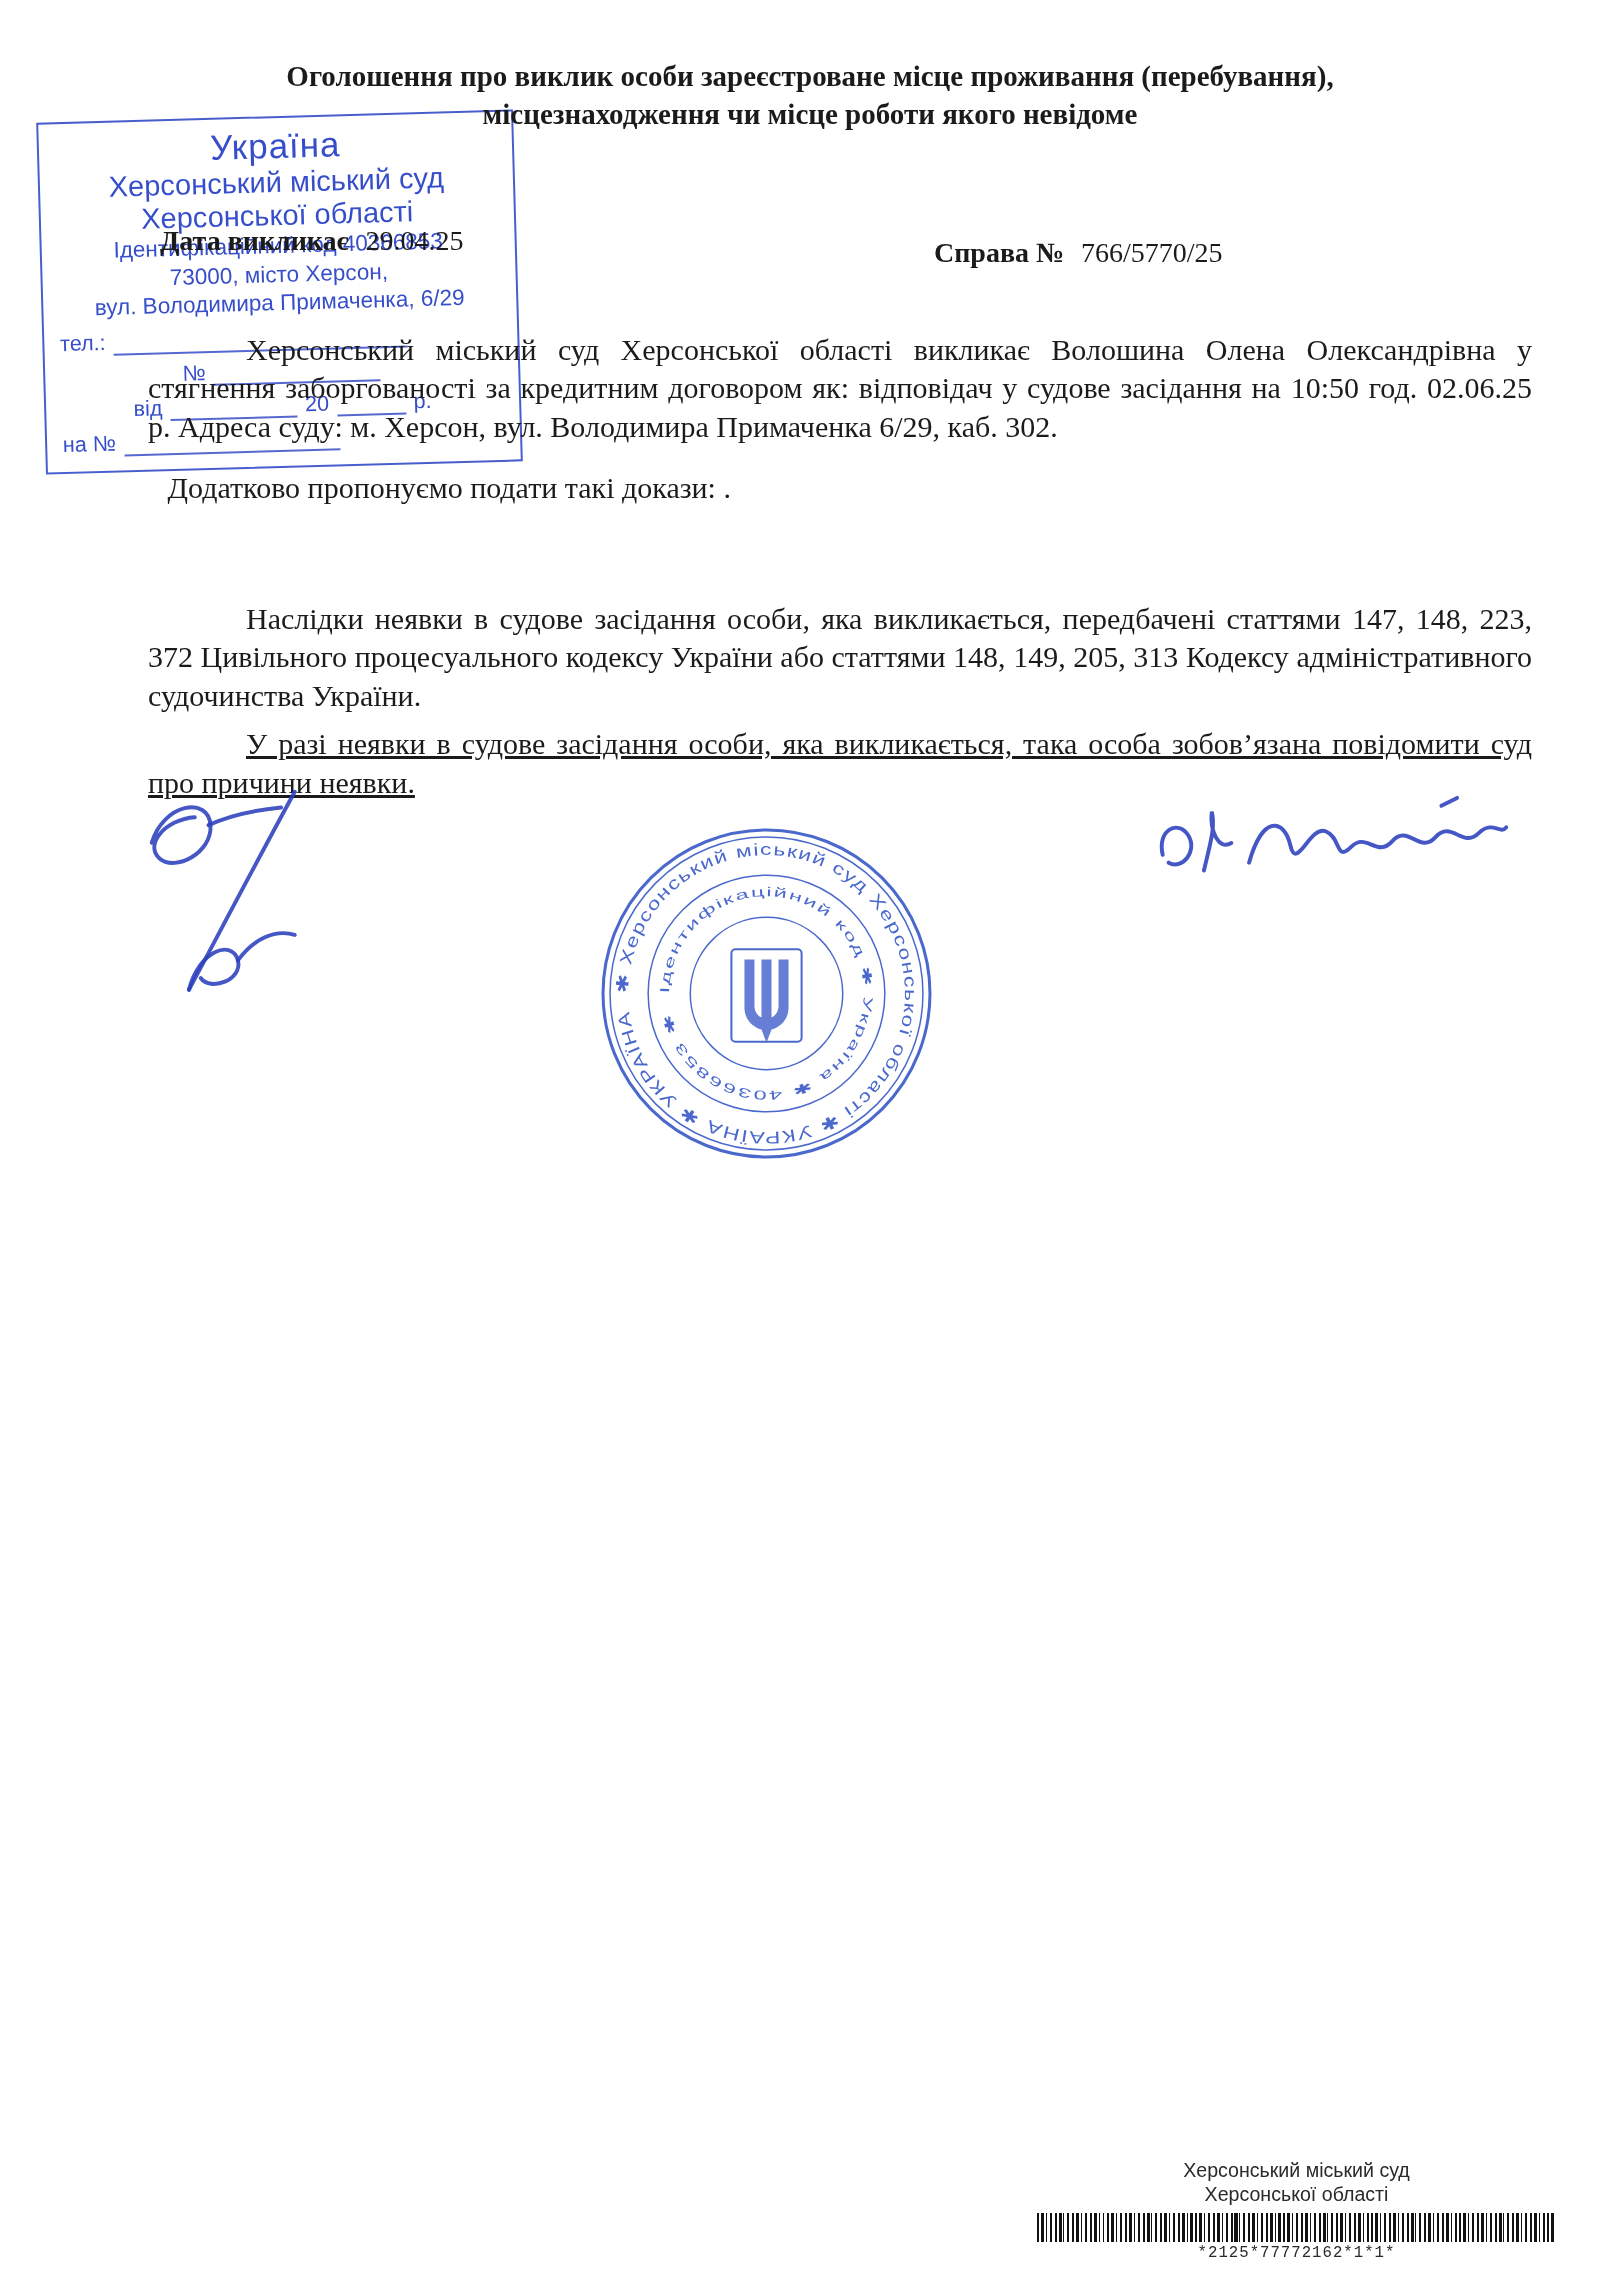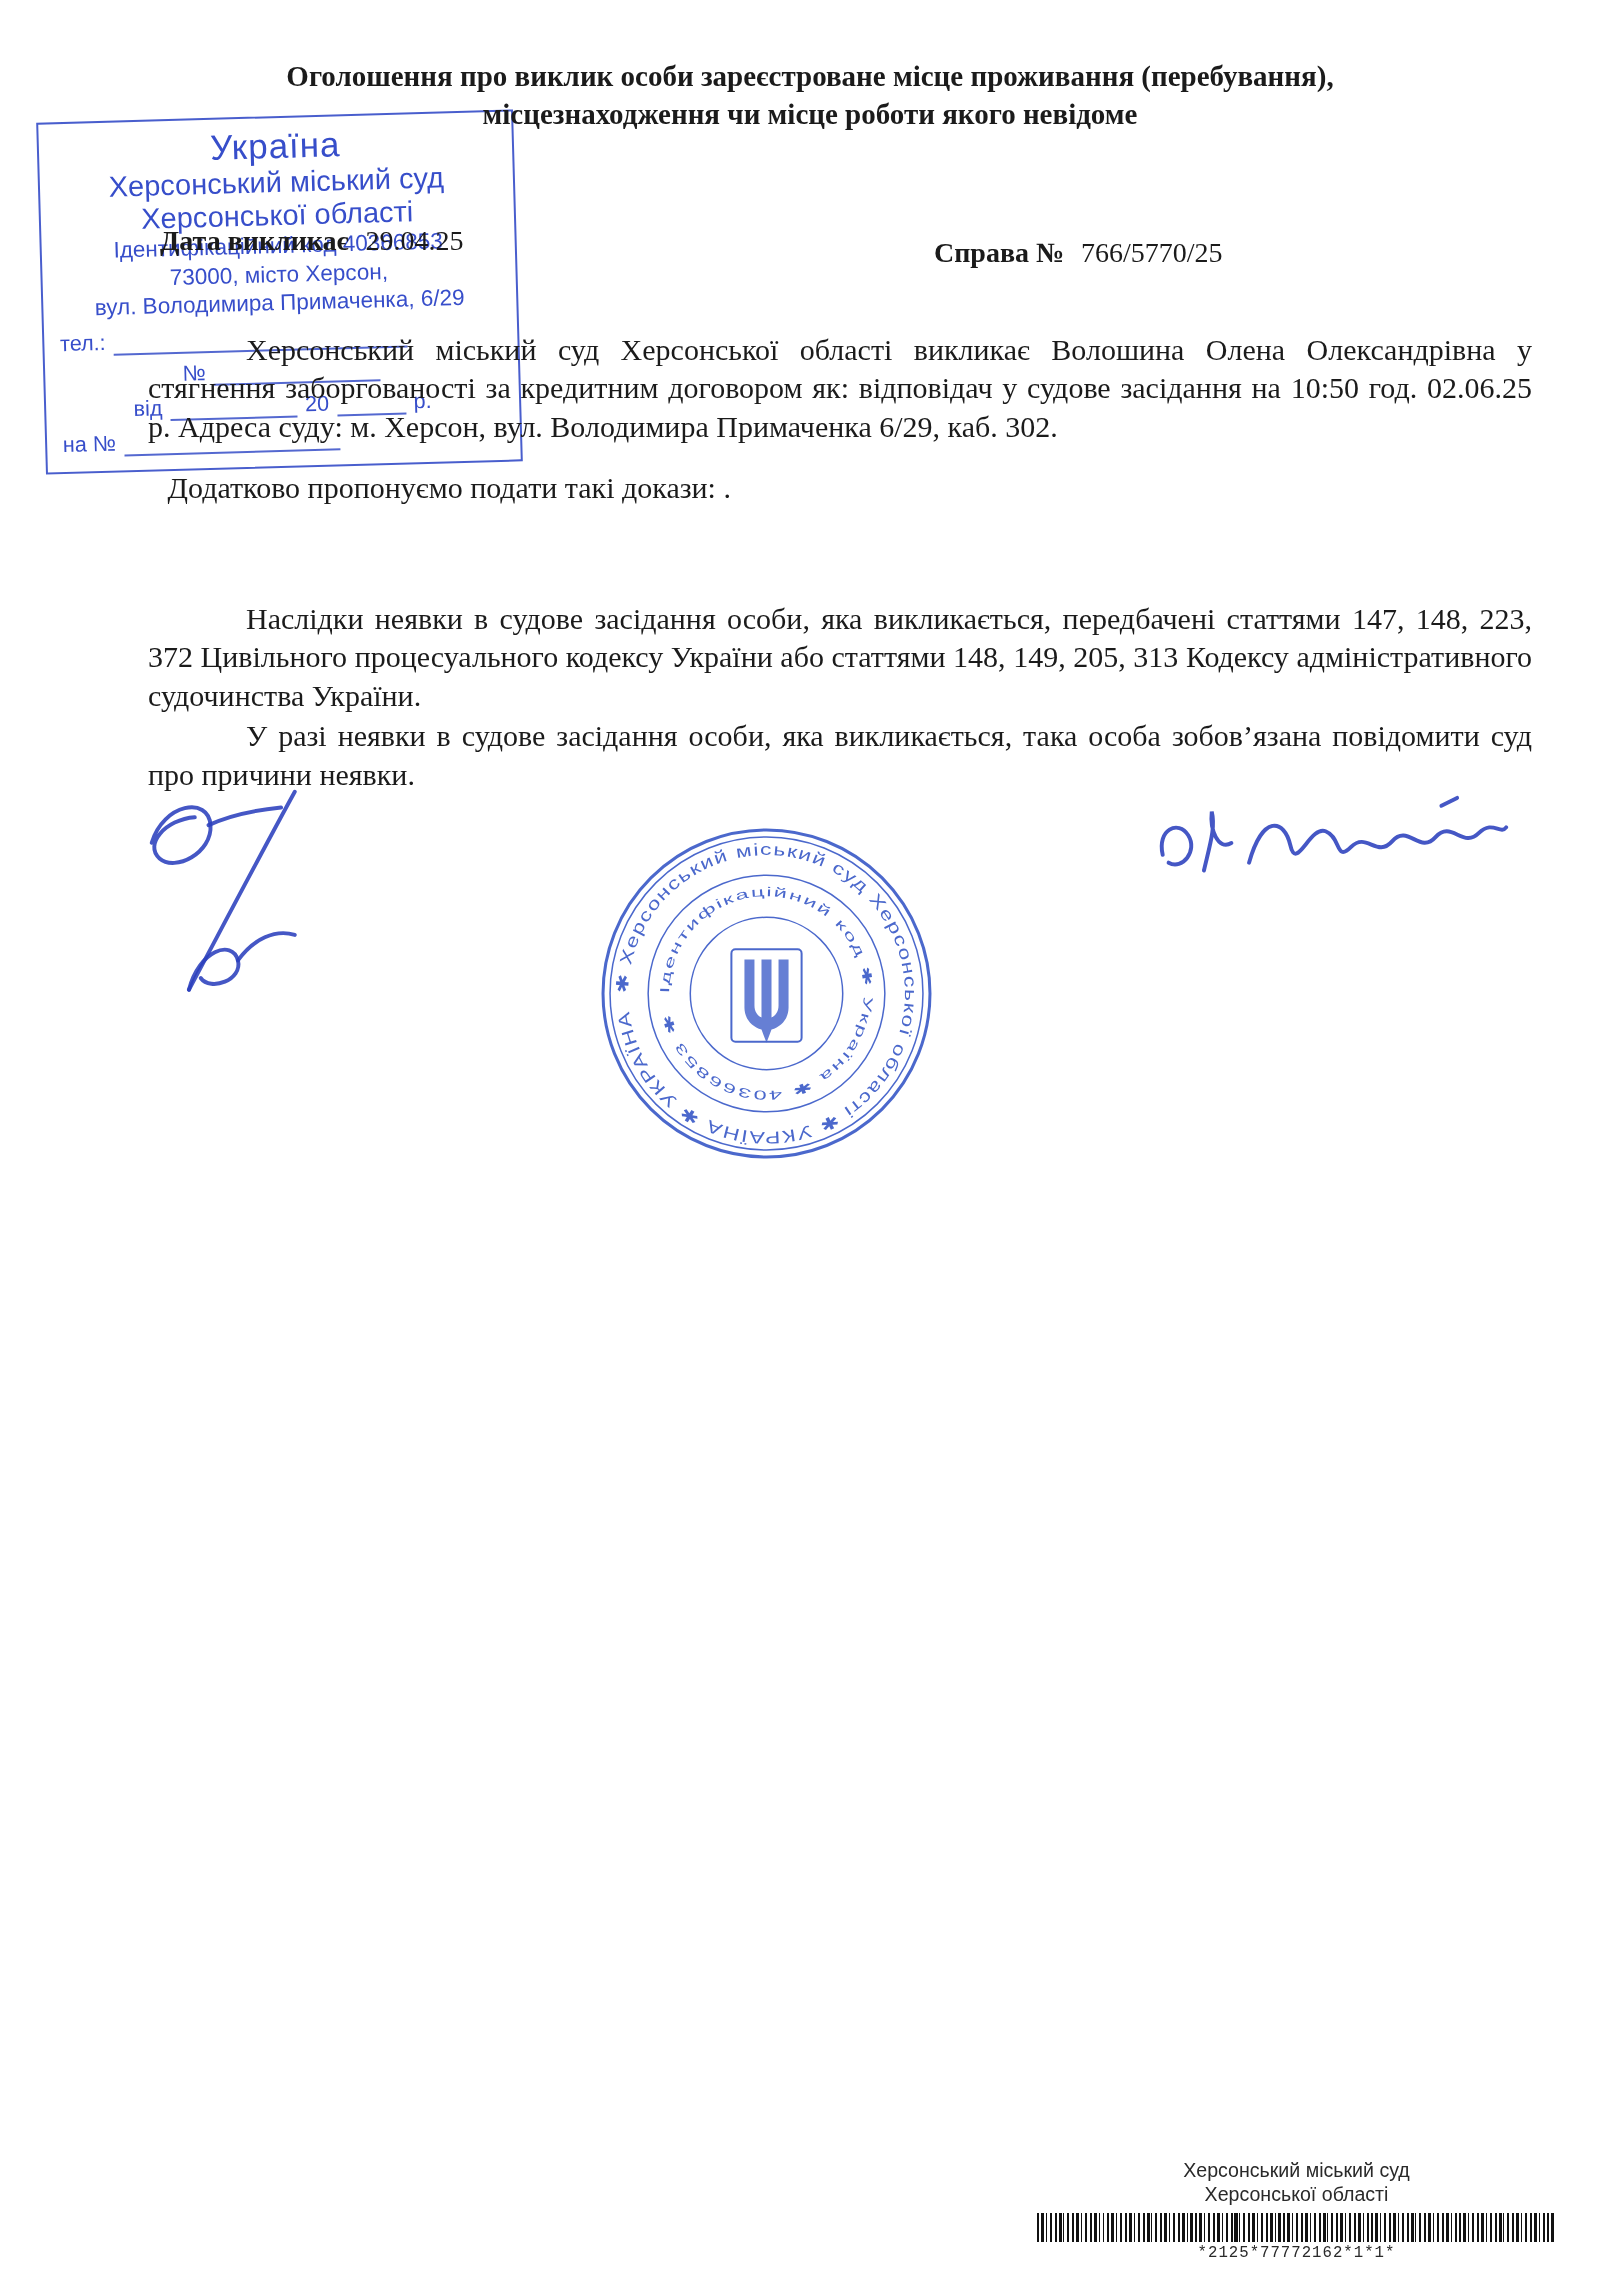--- a/index.html
+++ b/index.html
@@ -73,21 +73,21 @@
   .p-call{top:331px;}
   .p-call p{margin:0; text-indent:98px;}
   .p-evidence{top:469px;}
   .p-evidence p{margin:0; text-indent:19.6px;}
   .section-heading{
     position:absolute; top:532px; left:0; width:100%;
     text-align:center; font-weight:bold; font-size:28px; z-index:3;
   }
   .p-block{top:600px;}
   .p-block p{margin:0; text-indent:98px;}
-  .p-block p + p{margin-top:2px;}
+  .p-block p + p{margin-top:10px;text-decoration:underline;}
 
   
   .sig{position:absolute; z-index:4;}
   .sig-left{left:132px; top:782px;}
   .sig-right{left:1147px; top:784px;}
   .sig path{stroke:#2b40bd; stroke-width:4; fill:none; stroke-linecap:round; opacity:.88;}
 
   
   .round-seal{
     position:absolute; left:596px; top:823px;

